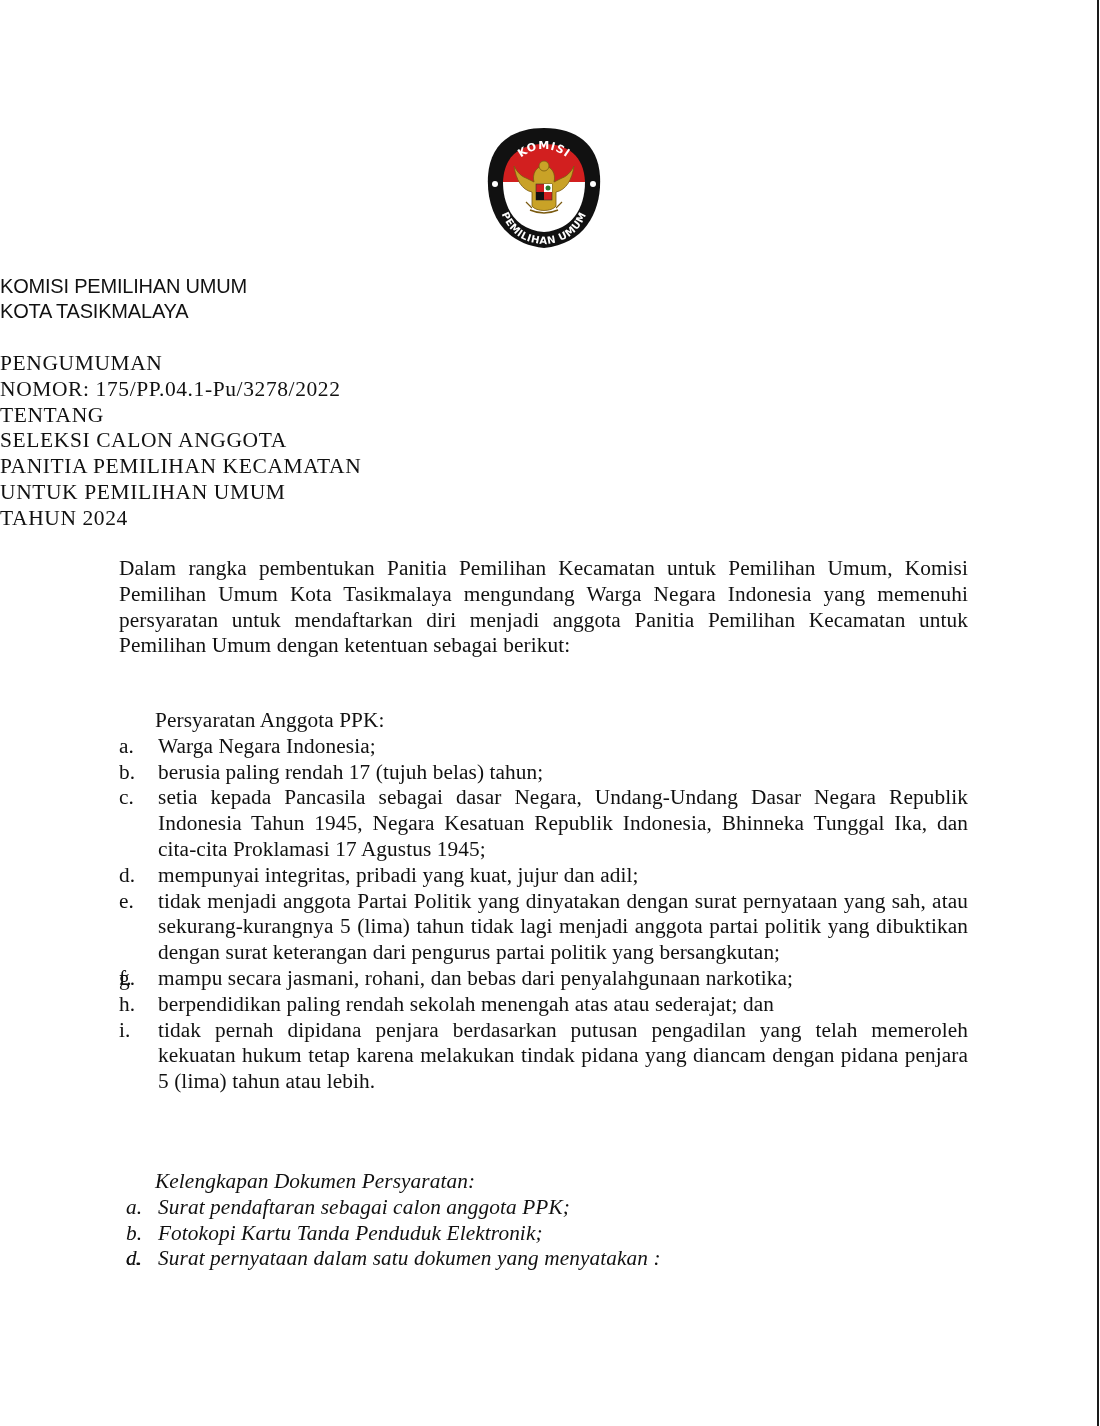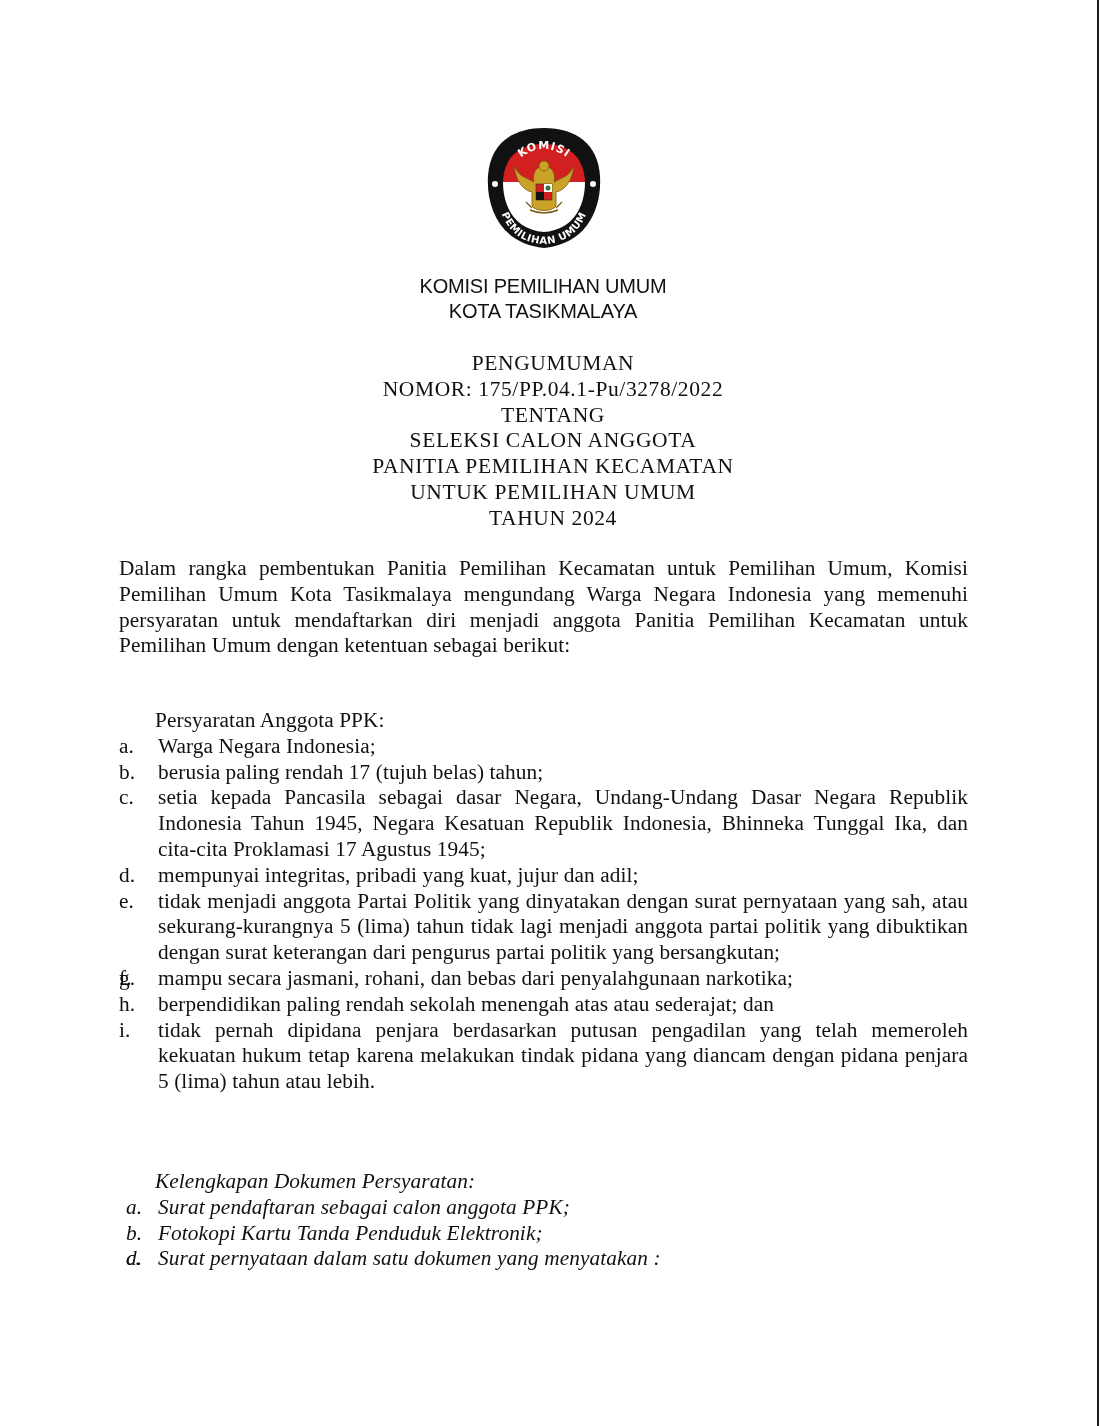--- a/index.html
+++ b/index.html
@@ -27,37 +27,36 @@
       position: absolute;
       left: 486px;
       top: 126px;
       width: 116px;
       height: 124px;
     }
     .header-block {
       position: absolute;
       left: 0;
       width: 1086px;
-      text-align: center;
     }
     .agency {
       top: 274px;
       font-family: "Liberation Sans", sans-serif;
       font-size: 20px;
       line-height: 25px;
       letter-spacing: -0.2px;
     }
     .title-block {
       top: 351px;
       font-family: "Liberation Serif", serif;
       font-size: 21.5px;
       line-height: 25.8px;
       letter-spacing: 0.6px;
     }
-    .title-block div { white-space: nowrap; padding-left: 20px; }
+    .title-block div { white-space: nowrap; }
     .body-text {
       position: absolute;
       left: 119px;
       width: 849px;
       font-family: "Liberation Serif", serif;
       font-size: 21.3px;
       line-height: 25.8px;
       letter-spacing: 0.1px;
     }
     .intro {

